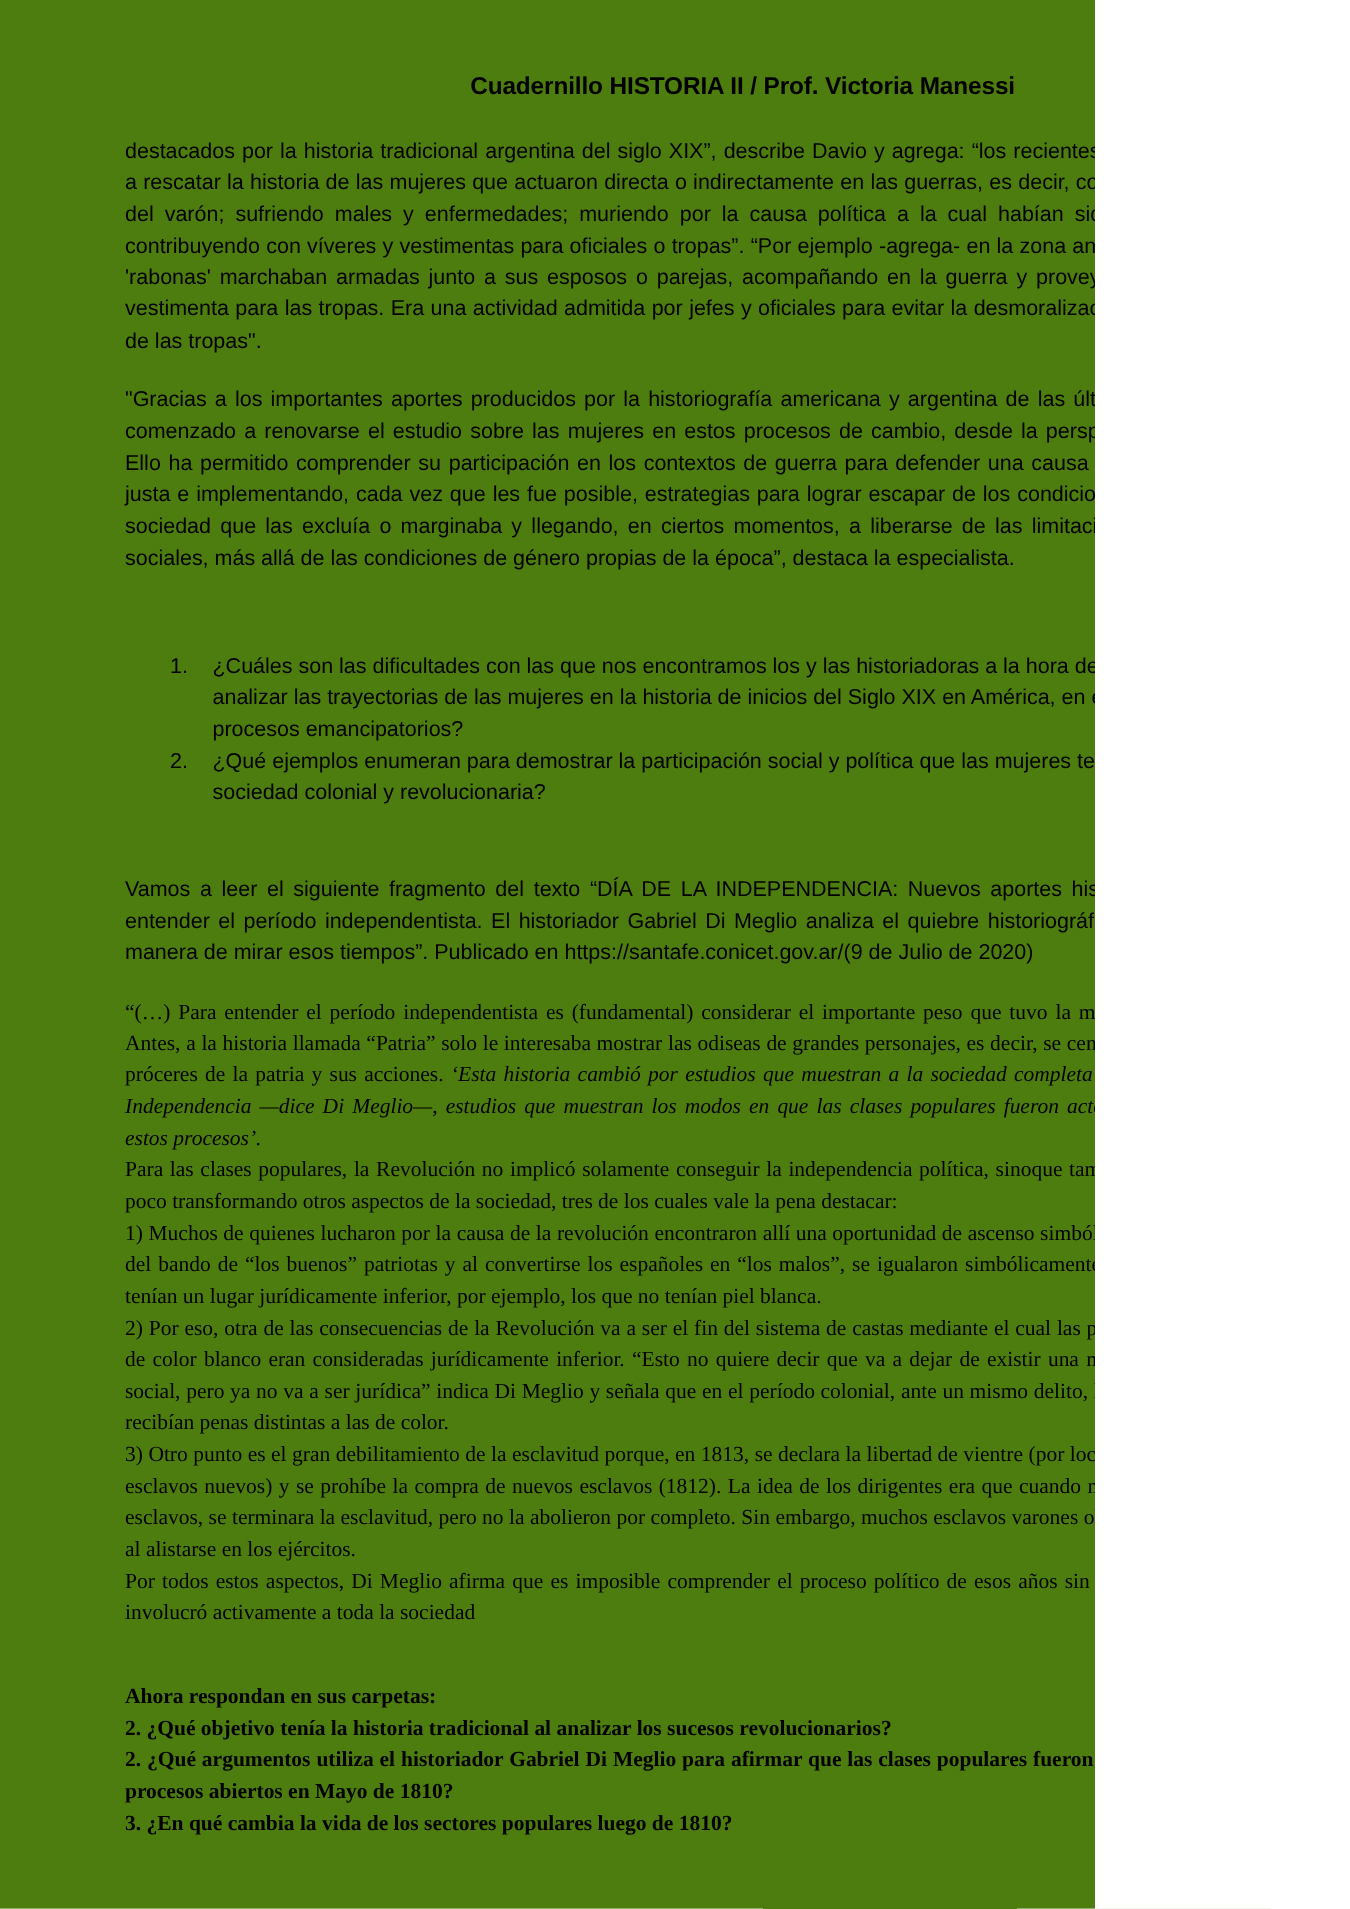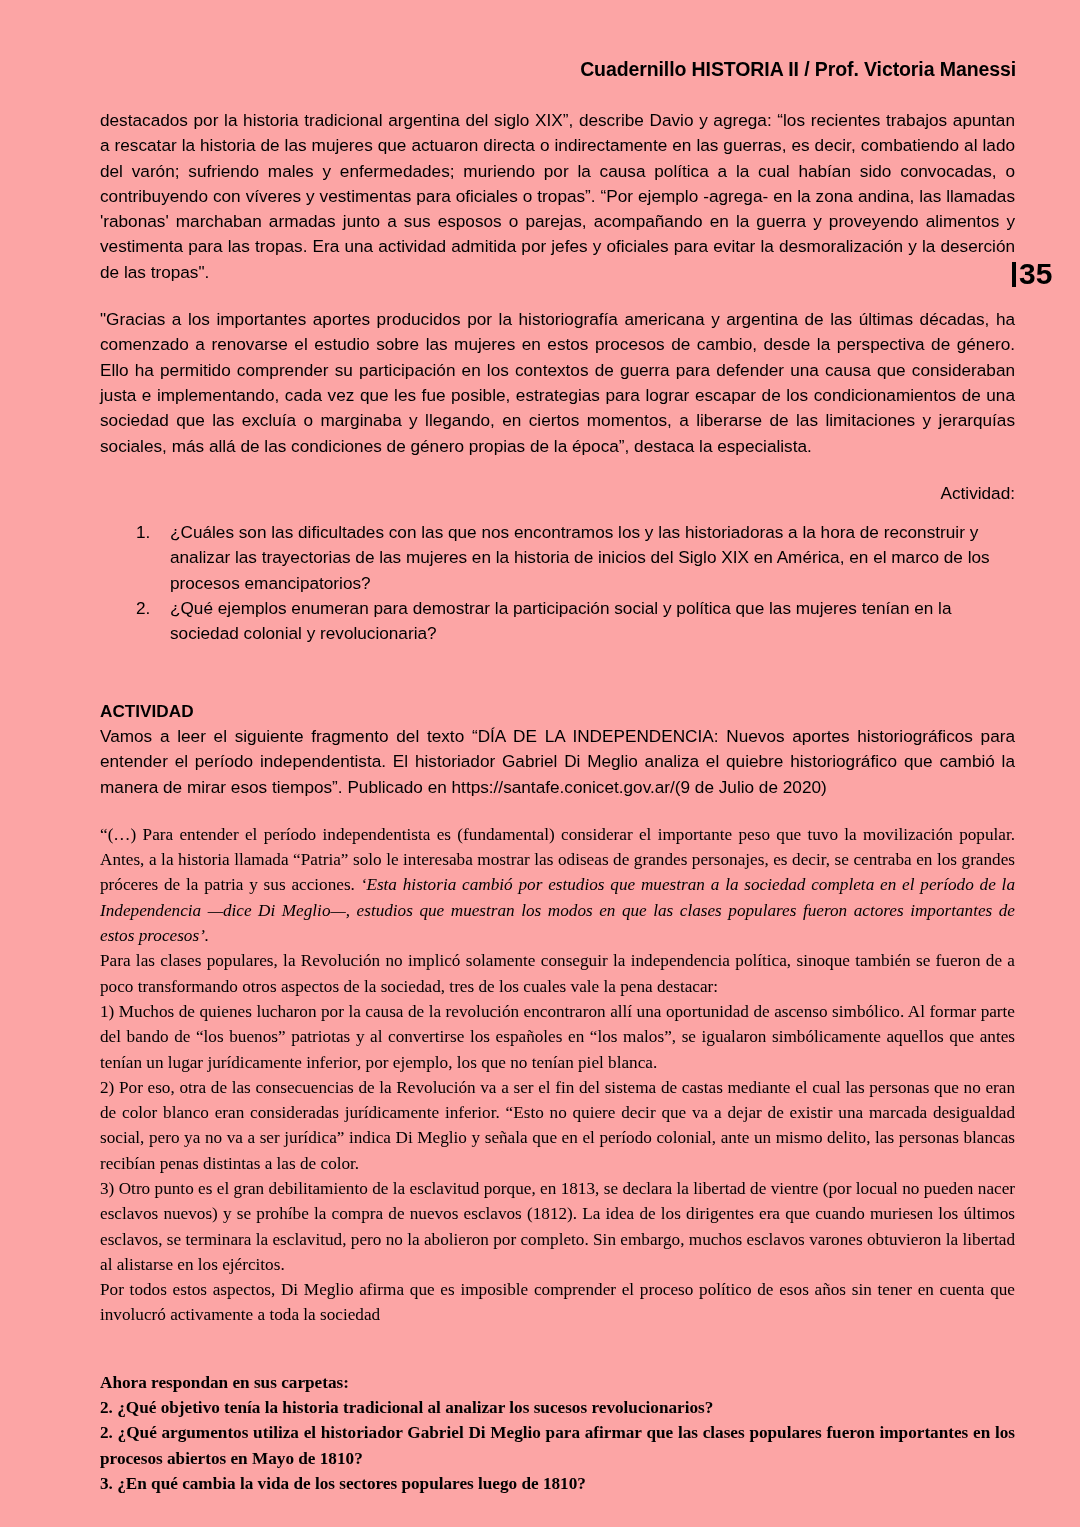--- a/index.html
+++ b/index.html
@@ -7,23 +7,23 @@
     margin: 0;
     padding: 0;
     background: #ffffff;
   }
   body {
     font-family: "Liberation Sans", sans-serif;
     color: #000000;
   }
   .page {
     position: relative;
-    width: 1080px;
+    width: 876px;
     height: 1527px;
-    background: #fca5a5;
+    background: #4d7c0f;
     box-sizing: border-box;
     overflow: hidden;
   }
 
   
   .header {
     position: absolute;
     top: 58px;
     left: 100px;
     right: 64px;
@@ -154,21 +154,20 @@
         <span>¿Cuáles son las dificultades con las que nos encontramos los y las historiadoras a la hora de reconstruir y analizar las trayectorias de las mujeres en la historia de inicios del Siglo XIX en América, en el marco de los procesos emancipatorios?</span>
       </li>
       <li>
         <span class="num">2.</span>
         <span>¿Qué ejemplos enumeran para demostrar la participación social y política que las mujeres tenían en la sociedad colonial y revolucionaria?</span>
       </li>
     </ol>
 
     <div class="spacer-xl"></div>
 
-    <p class="heading">ACTIVIDAD</p>
 
     <p class="para">Vamos a leer el siguiente fragmento del texto “DÍA DE LA INDEPENDENCIA:  Nuevos aportes historiográficos para entender el período independentista. El historiador Gabriel Di Meglio analiza el quiebre historiográfico que cambió la manera de mirar esos tiempos”. Publicado en https://santafe.conicet.gov.ar/(9 de Julio de 2020)</p>
 
     <div class="spacer-md"></div>
 
     <div class="block-lines">
       <p><span>“(…) Para entender el período independentista es (fundamental) considerar el importante peso que tuvo la movilización popular. Antes, a la historia llamada “Patria” solo le interesaba mostrar las odiseas de grandes personajes, es decir, se centraba en los grandes próceres de la patria y sus acciones. </span><span class="italic">‘Esta historia cambió por estudios que muestran a la sociedad completa en el período de la Independencia —dice Di Meglio—, estudios que muestran los modos en que las clases populares fueron actores importantes de estos procesos’.</span></p>
       <p>Para las clases populares, la Revolución no implicó solamente conseguir la independencia política, sinoque también se fueron de a poco transformando otros aspectos de la sociedad, tres de los cuales vale la pena destacar:</p>
       <p>1) Muchos de quienes lucharon por la causa de la revolución encontraron allí una oportunidad de ascenso simbólico. Al formar parte del bando de “los buenos” patriotas y al convertirse los españoles en “los malos”, se igualaron simbólicamente aquellos que antes tenían un lugar jurídicamente inferior, por ejemplo, los que no tenían piel blanca.</p>
       <p>2) Por eso, otra de las consecuencias de la Revolución va a ser el fin del sistema de castas mediante el cual las personas que no eran de color blanco eran consideradas jurídicamente inferior. “Esto no quiere decir que va a dejar de existir una marcada desigualdad social, pero ya no va a ser jurídica” indica Di Meglio y señala que en el período colonial, ante un mismo delito, las personas blancas recibían penas distintas a las de color.</p>

